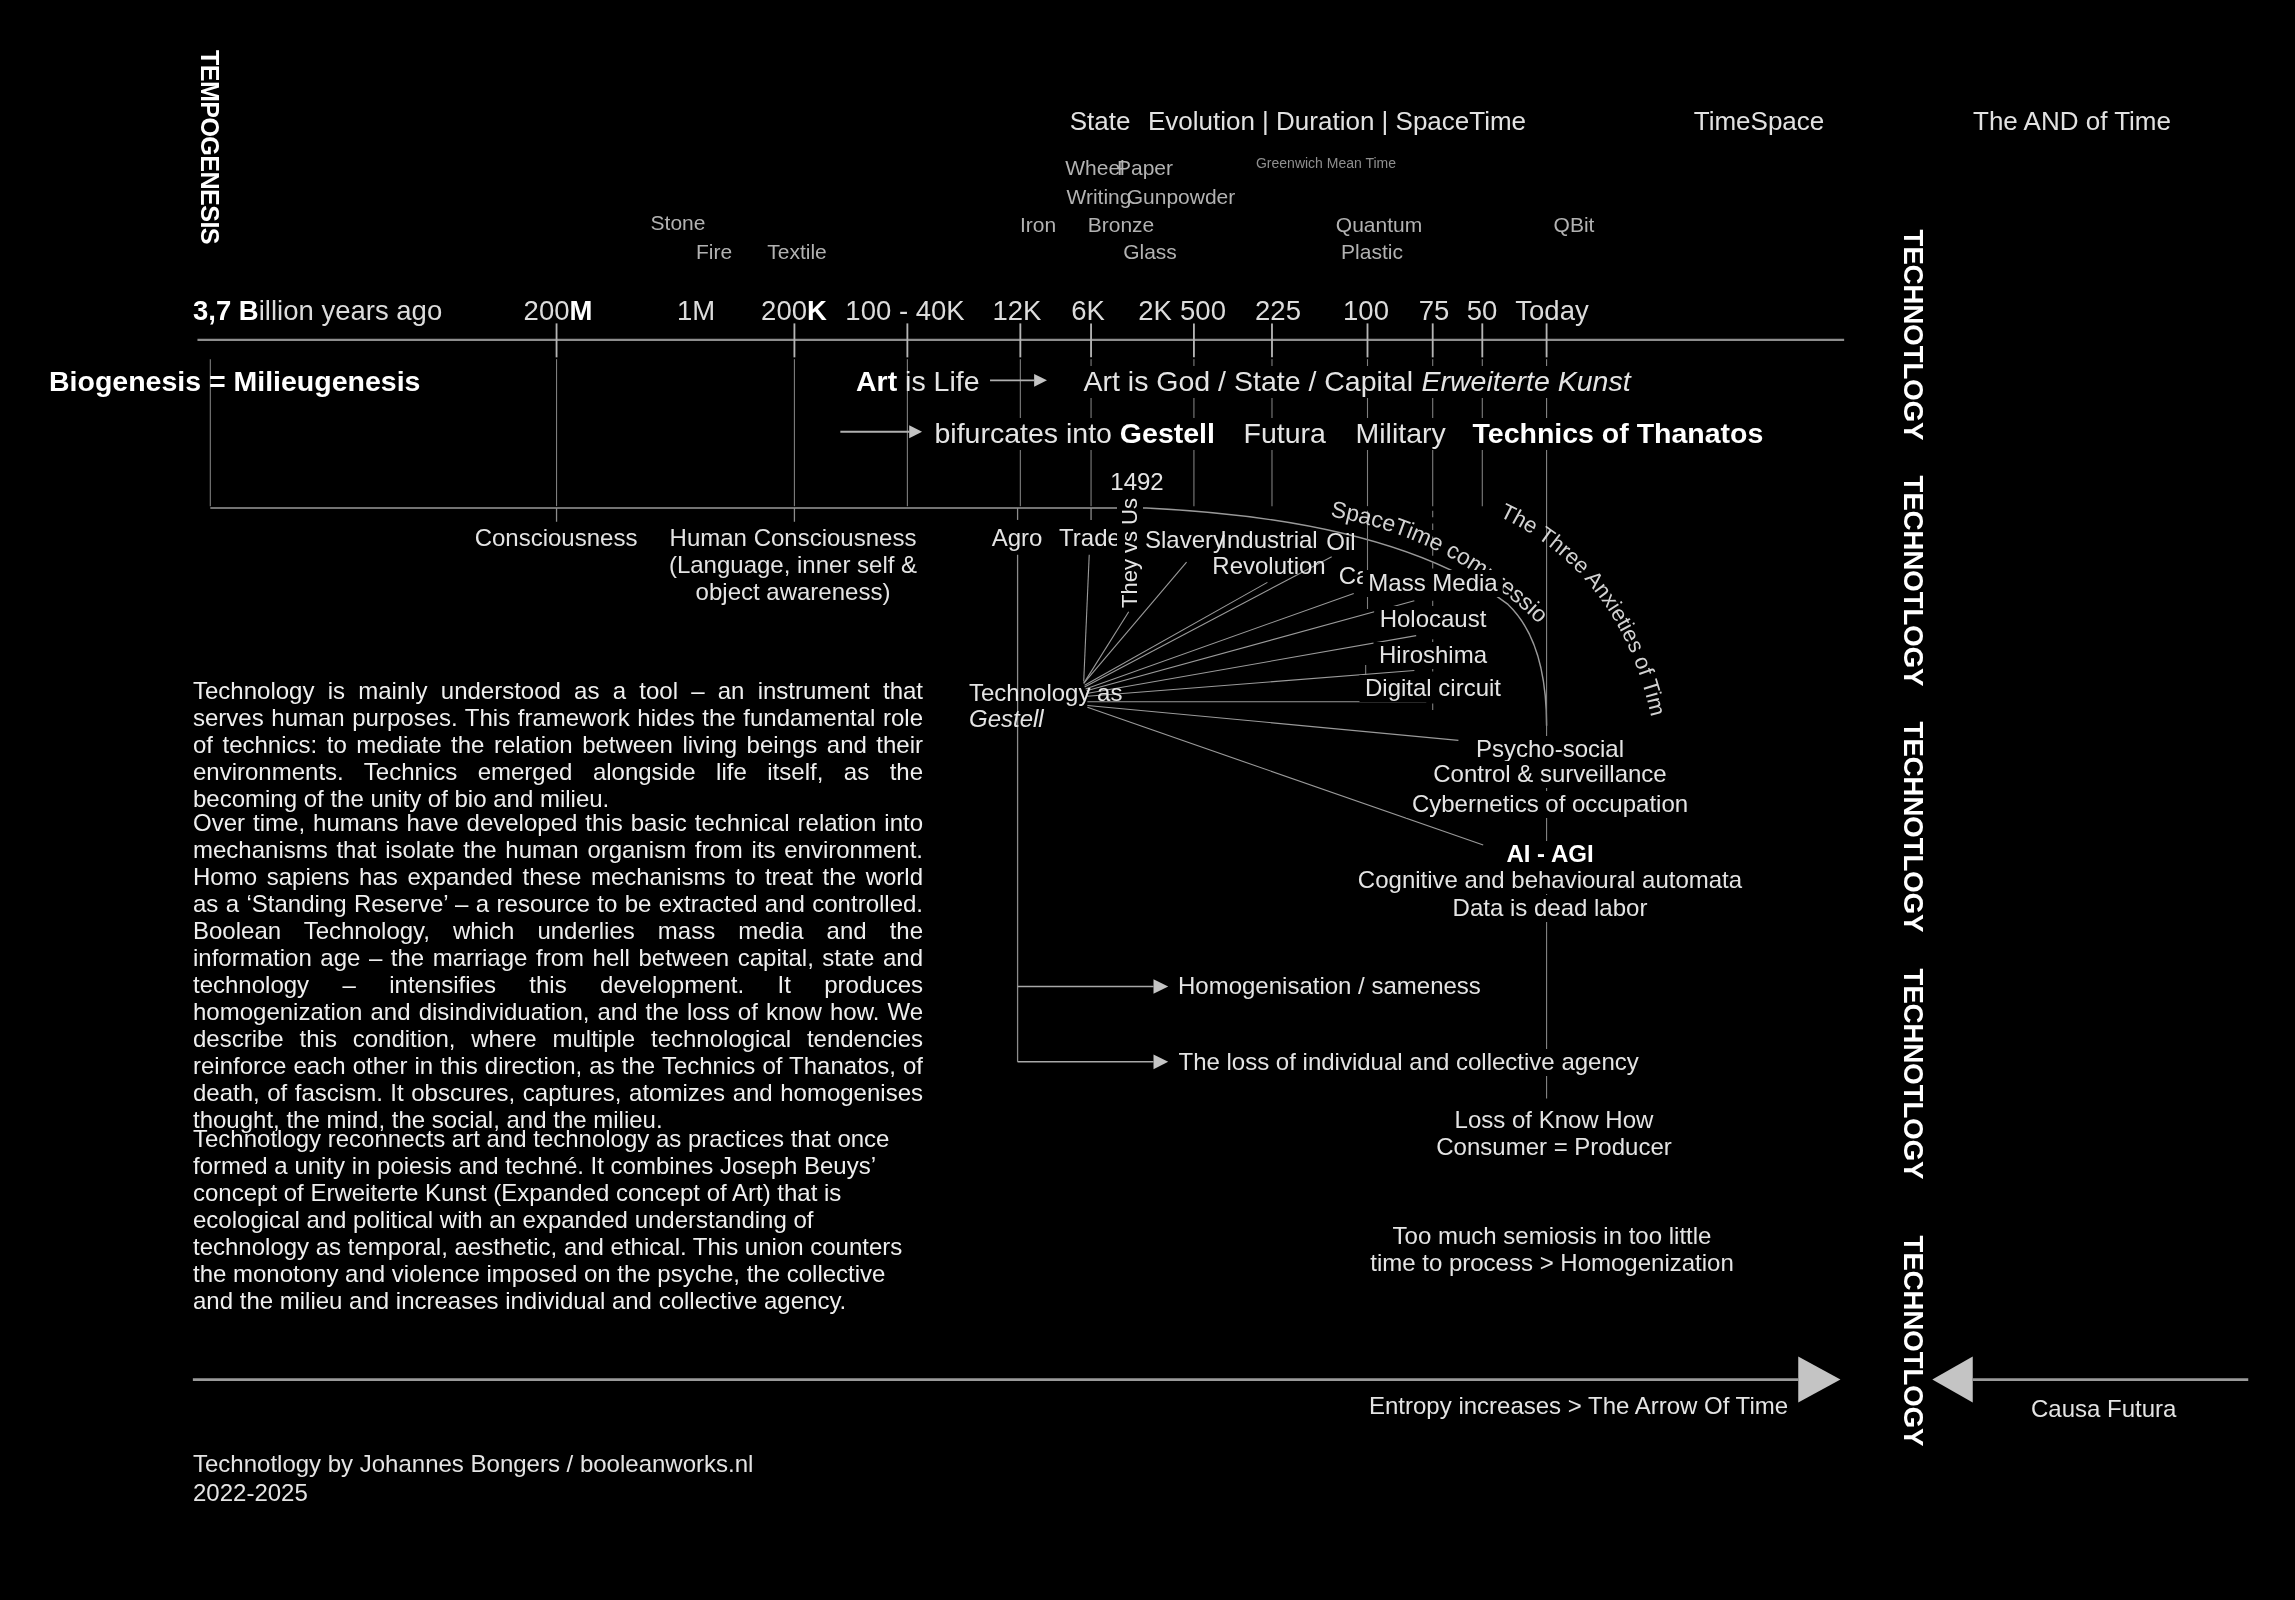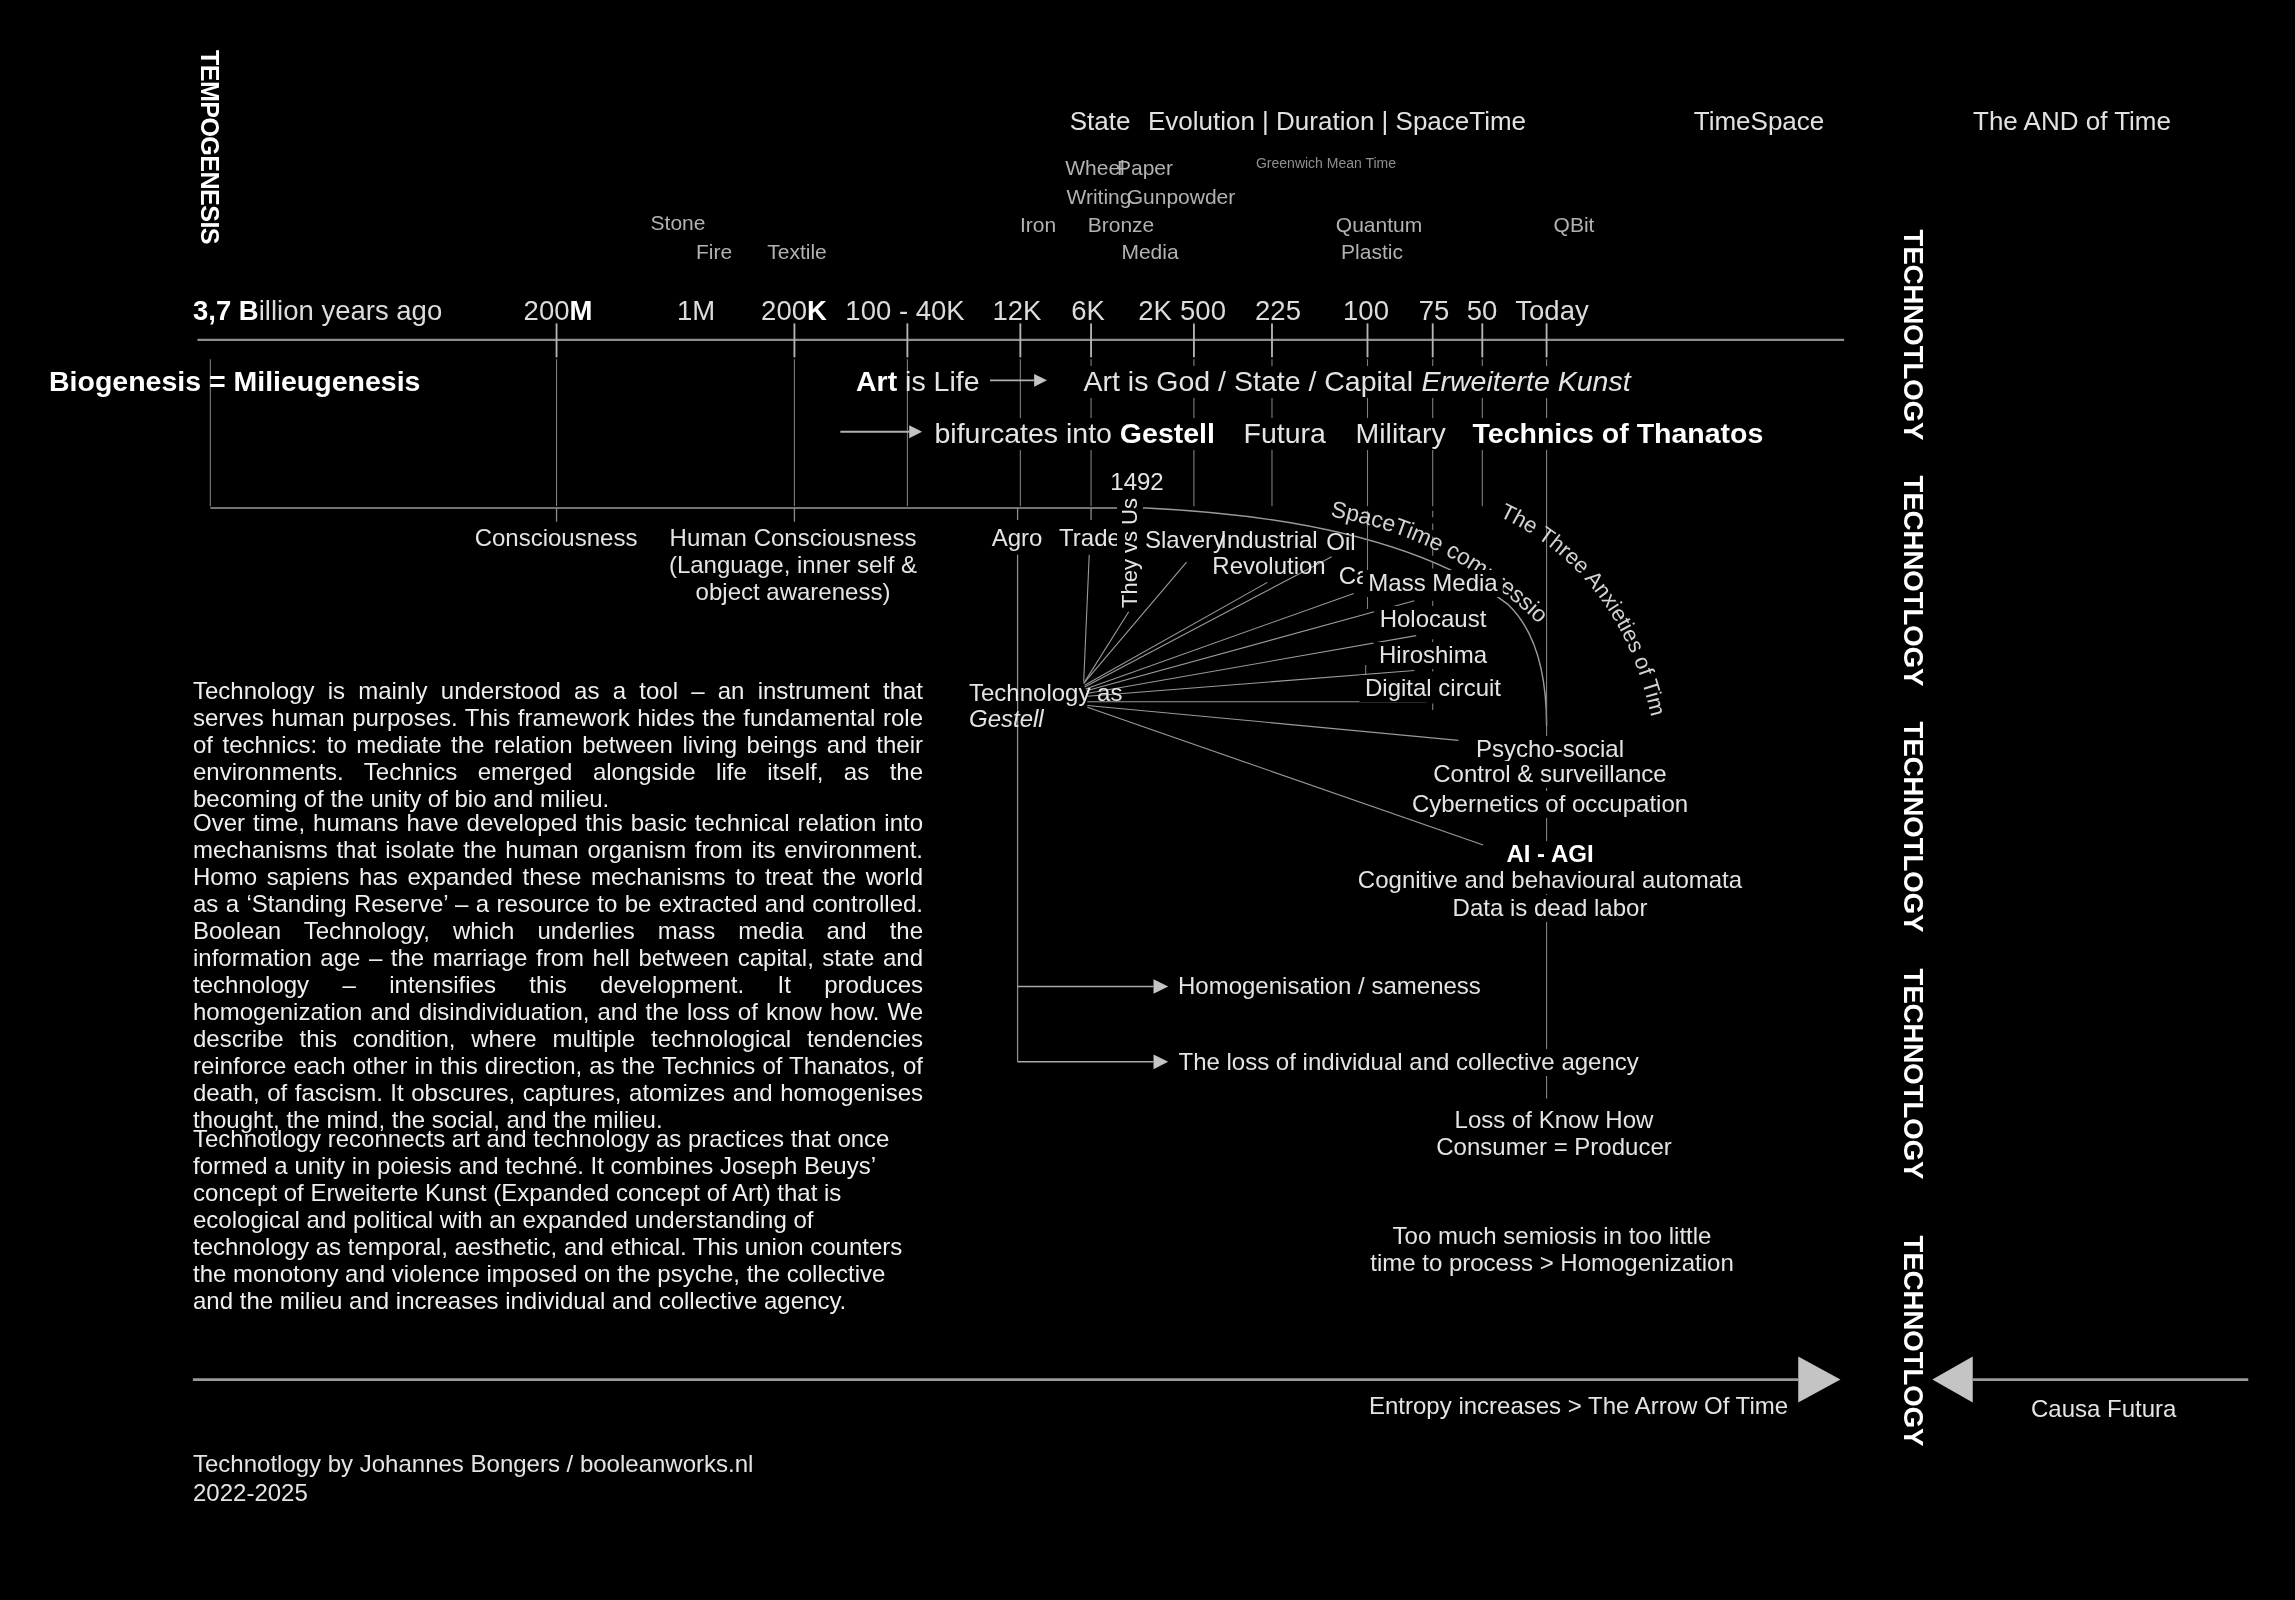--- a/index.html
+++ b/index.html
@@ -128,21 +128,21 @@
   <div class="lbl dim2 c" style="left:1326px;top:156px;">Greenwich Mean Time</div>
   <div class="lbl dim c" style="left:1099px;top:185px;">Writing</div>
   <div class="lbl dim c" style="left:1181px;top:185px;">Gunpowder</div>
   <div class="lbl dim c" style="left:678px;top:211px;">Stone</div>
   <div class="lbl dim c" style="left:1038px;top:213px;">Iron</div>
   <div class="lbl dim c" style="left:1121px;top:213px;">Bronze</div>
   <div class="lbl dim c" style="left:1379px;top:213px;">Quantum</div>
   <div class="lbl dim c" style="left:1574px;top:213px;">QBit</div>
   <div class="lbl dim c" style="left:714px;top:240px;">Fire</div>
   <div class="lbl dim c" style="left:797px;top:240px;">Textile</div>
-  <div class="lbl dim c" style="left:1150px;top:240px;">Media</div>
+  <div class="lbl dim c" style="left:1150px;top:240px;">Glass</div>
   <div class="lbl dim c" style="left:1372px;top:240px;">Plastic</div>
 
   <div class="lbl tick" style="left:193px;top:296px;"><span class="b">3,7 B</span><span>illion years ago</span></div>
   <div class="lbl tick c" style="left:558px;top:296px;"><span>200</span><span class="b">M</span></div>
   <div class="lbl tick c" style="left:696px;top:296px;">1M</div>
   <div class="lbl tick c" style="left:794px;top:296px;"><span>200</span><span class="b">K</span></div>
   <div class="lbl tick c" style="left:905px;top:296px;">100 - 40K</div>
   <div class="lbl tick c" style="left:1017px;top:296px;">12K</div>
   <div class="lbl tick c" style="left:1088px;top:296px;">6K</div>
   <div class="lbl tick c" style="left:1155px;top:296px;">2K</div>

